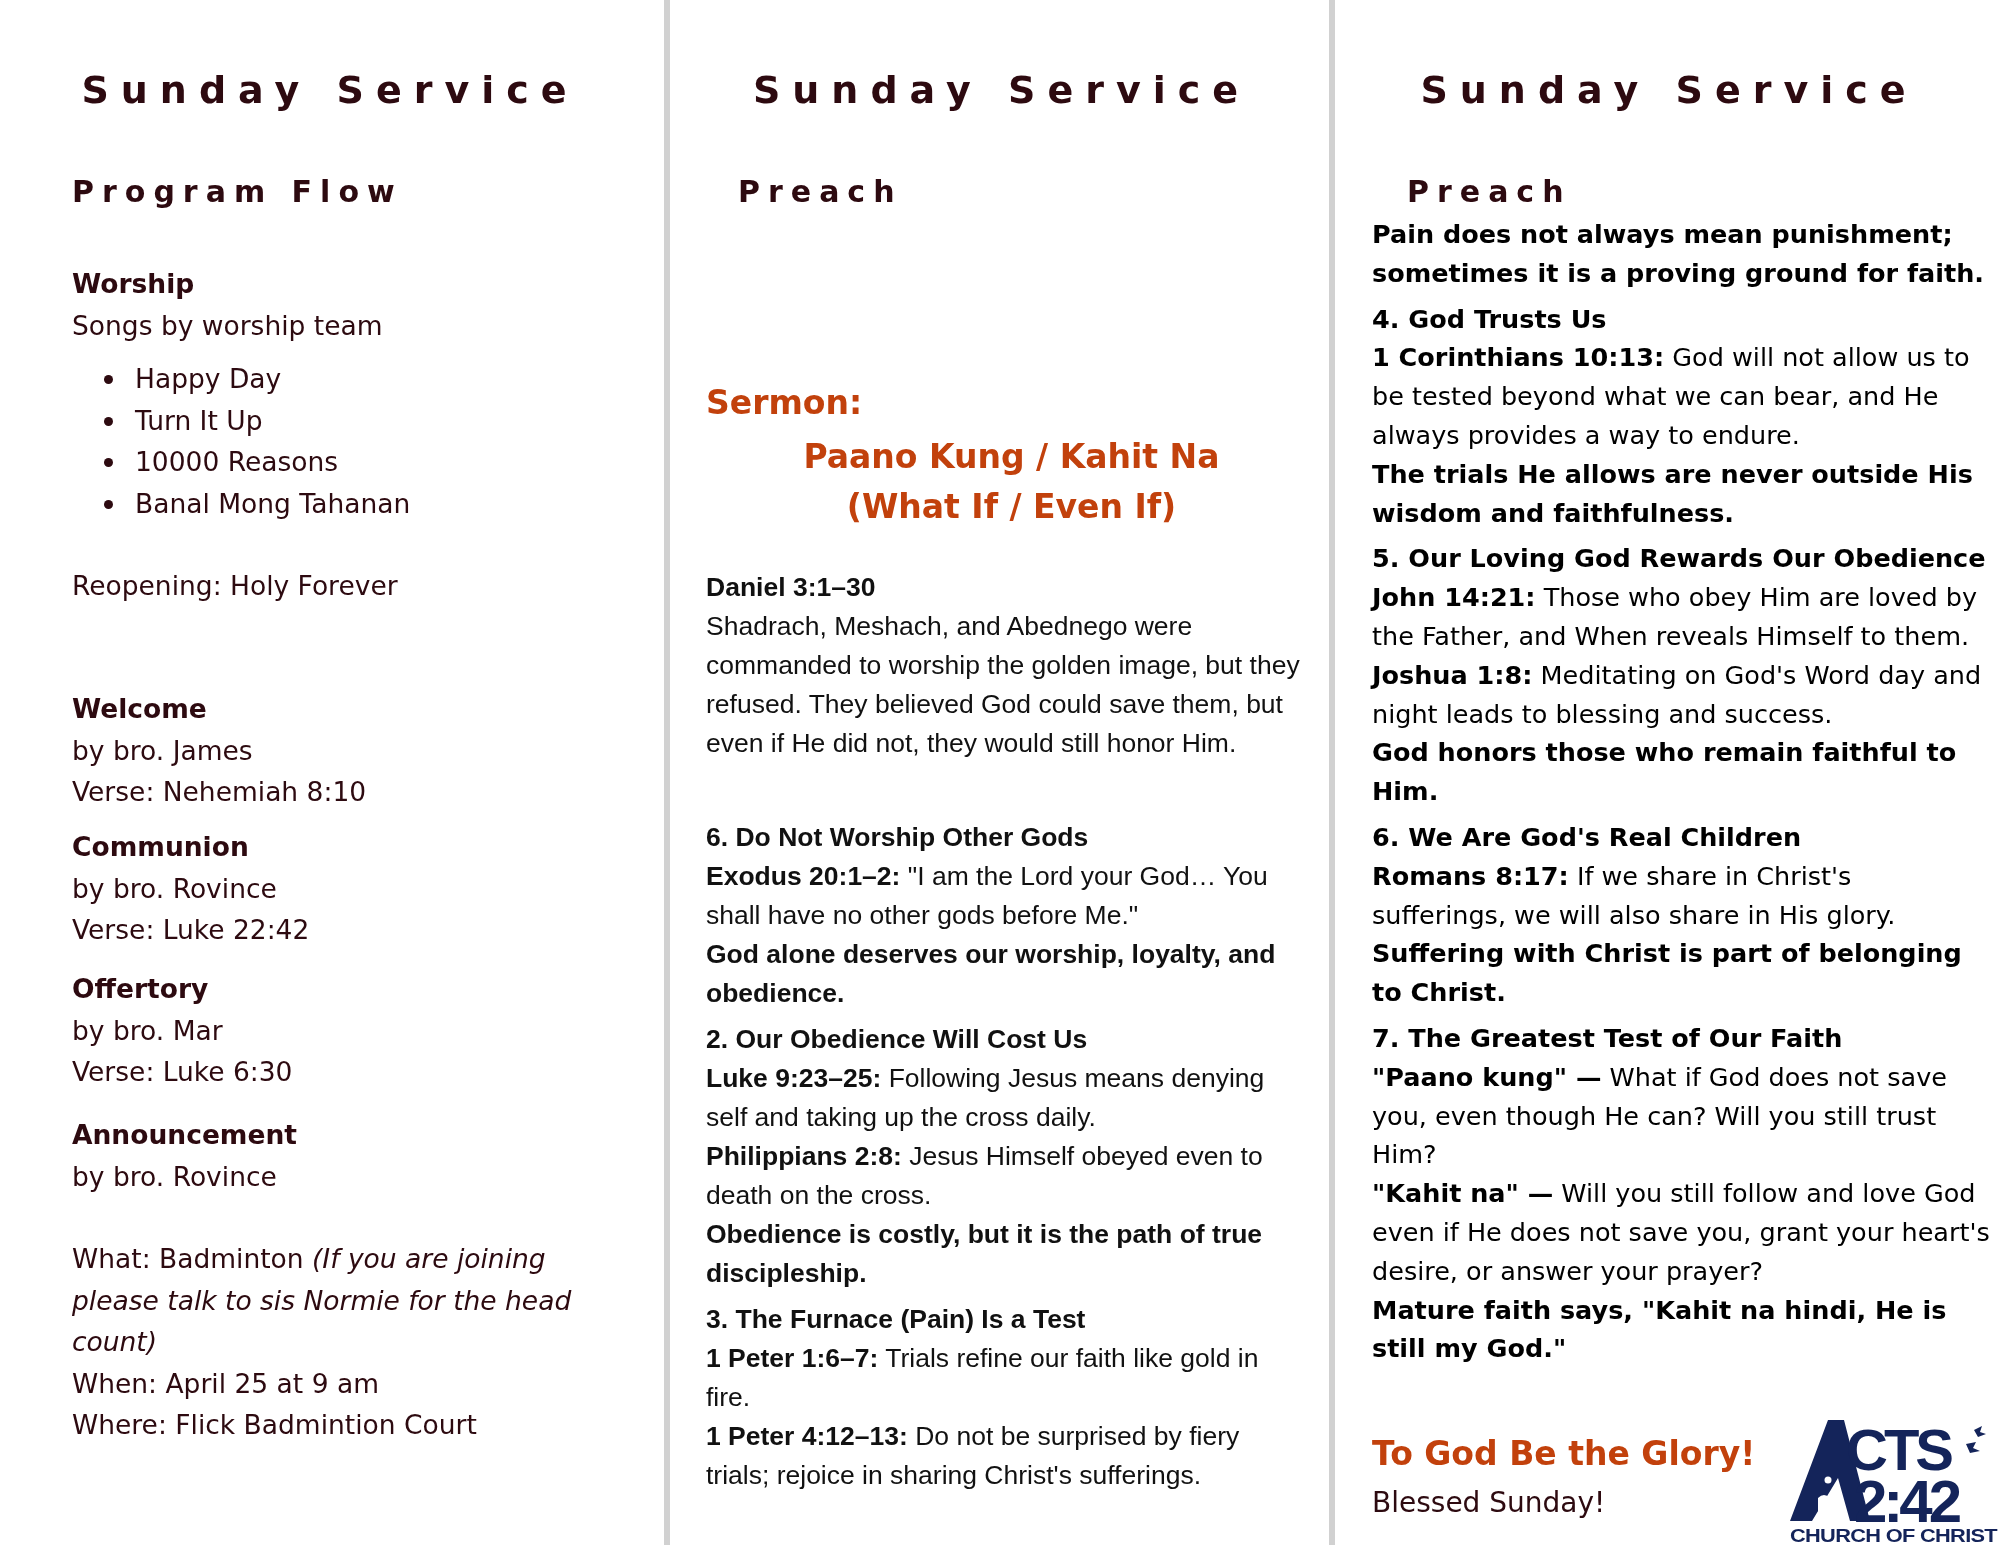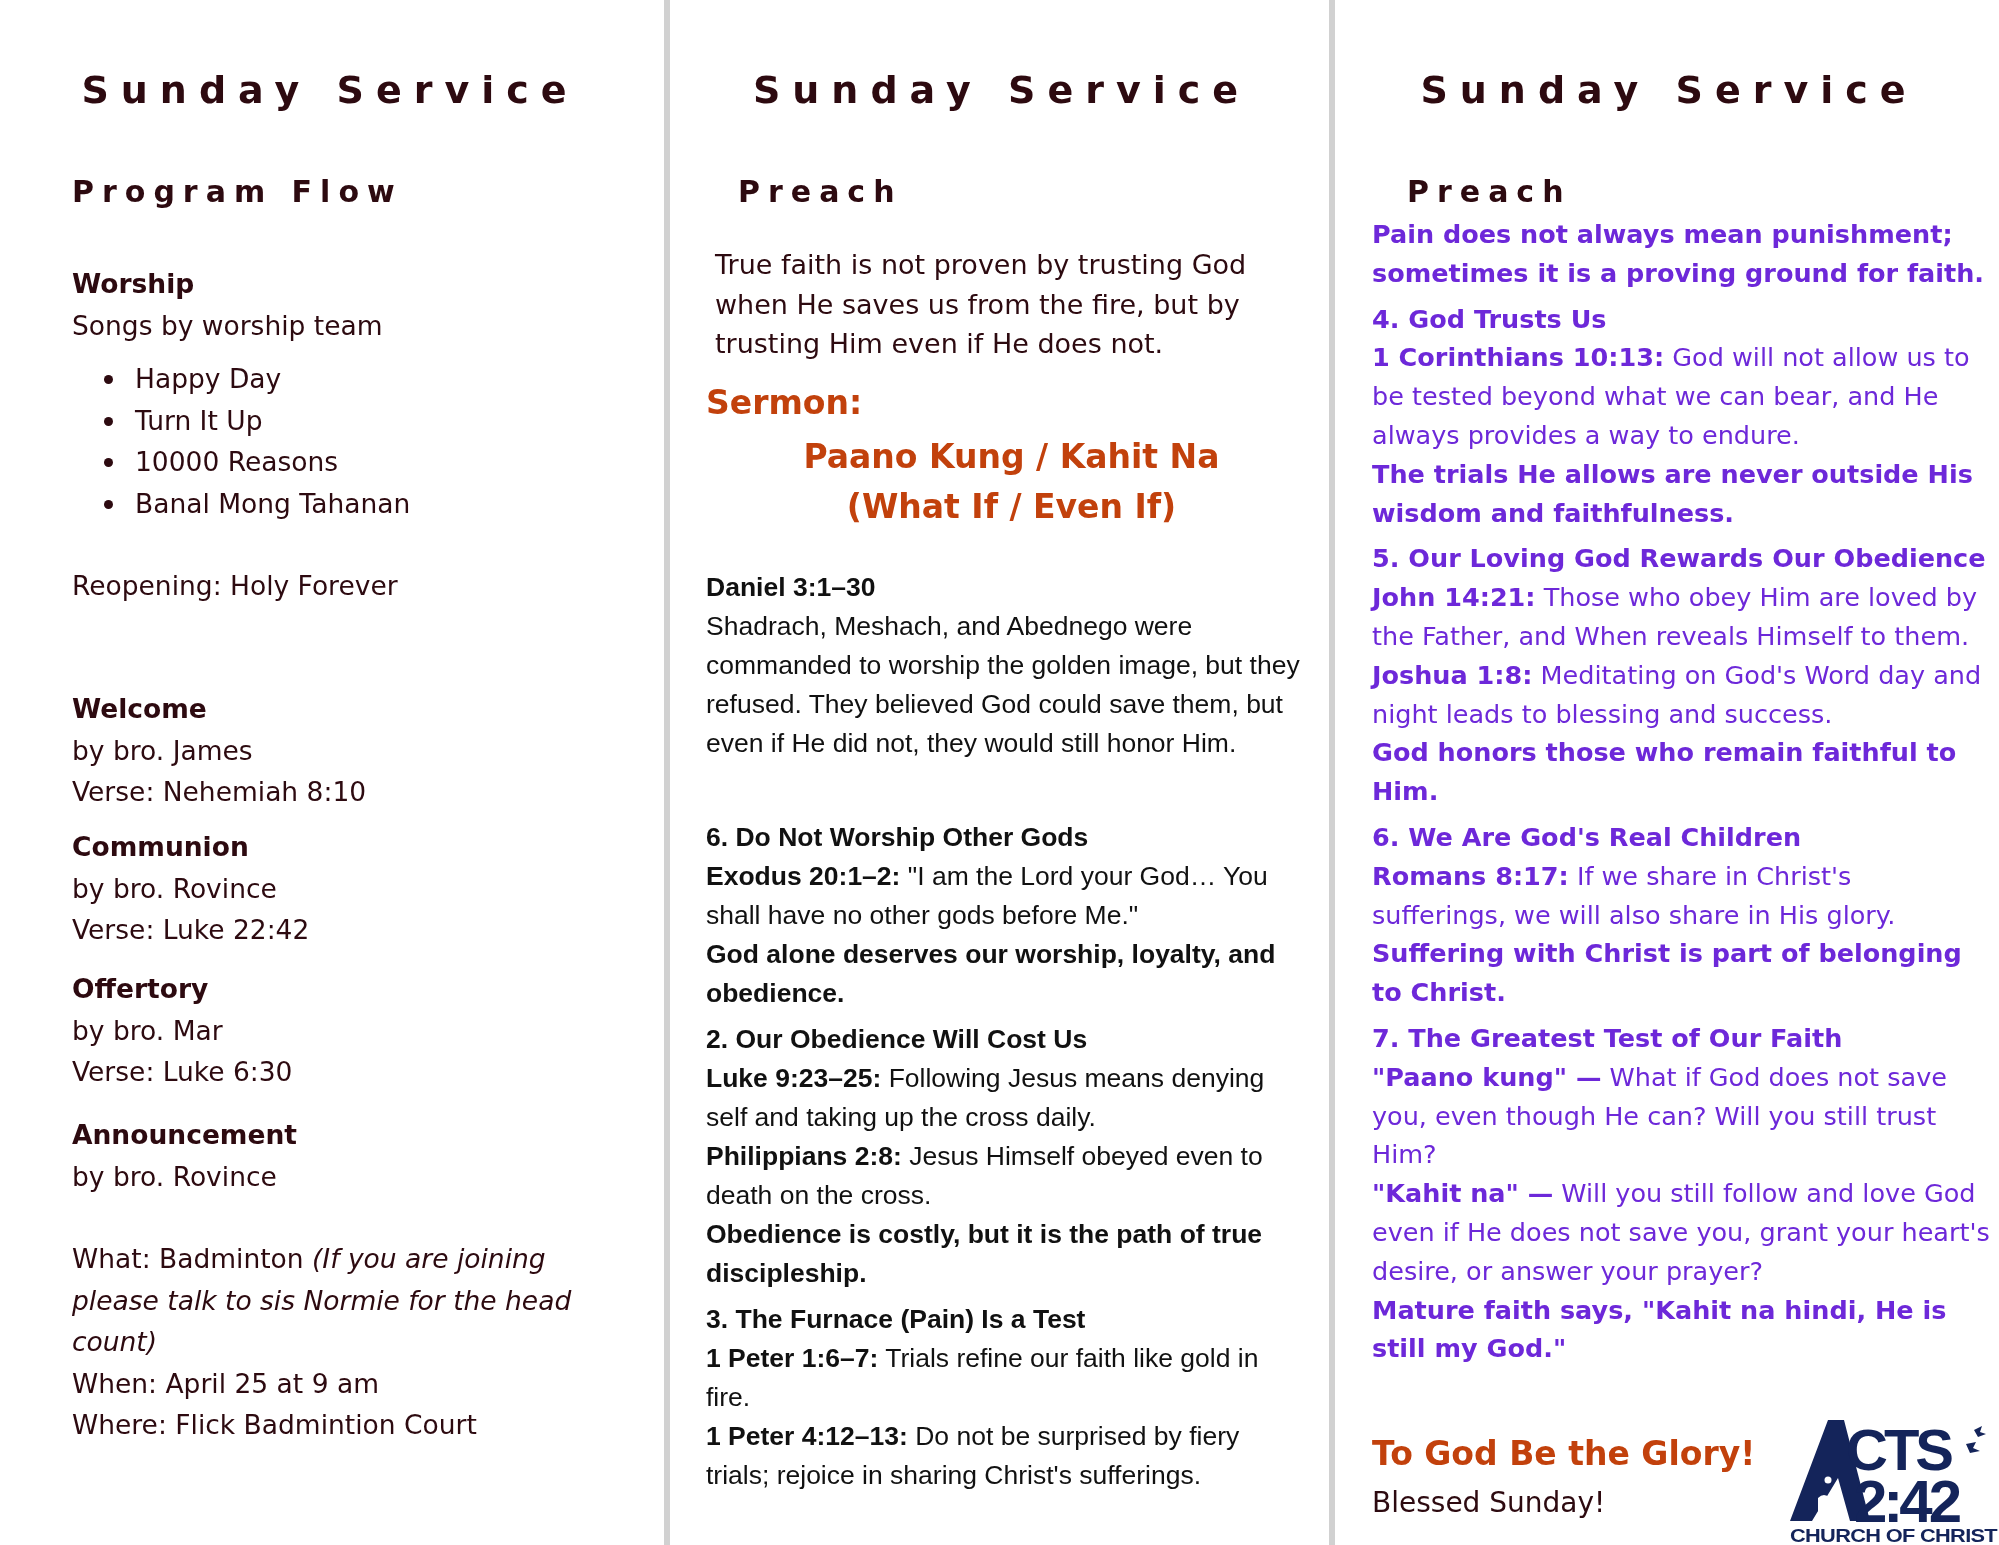--- a/index.html
+++ b/index.html
@@ -18,21 +18,21 @@
   .os { font-family:"DejaVu Sans", sans-serif; font-size:26.5px; line-height:41.5px; color:#2d0a10; }
   .os .h { font-weight:bold;margin-top:18px; }
   .ital { font-style:italic; }
   ul.songs { margin:12px; padding:0; list-style:none; }
   ul.songs li { position:relative; padding-left:51px; }
   ul.songs li .dot { position:absolute; left:20px; top:17px; width:9px; height:9px; border-radius:50%; background:#2d0a10; }
   .ar { font-family:"Liberation Sans", sans-serif; font-size:26.5px; line-height:39px; color:#111111; }
   .ar .h { font-weight:bold; }
   .ar p, .os p { margin:0; }
   .red { color:#c2410c; font-weight:bold; }
-  .rc { font-family:"DejaVu Sans", sans-serif; font-size:25.5px; line-height:38.8px; color:#6d28d9; }
+  .rc { font-family:"DejaVu Sans", sans-serif; font-size:25.5px; line-height:38.8px; color:#000000; }
   .rc .h { font-weight:bold; }
   .rc p { margin:0; }
   .gap { height:7px; }
   .logo { position:absolute; left:1788px; top:1418px; width:211px; height:127px; }
 </style>
 </head>
 <body>
 
 <div class="col col1">
   <div class="title" style="left:-4px;">Sunday Service</div>
@@ -76,21 +76,20 @@
     <p>Where: Flick Badmintion Court</p>
   </div>
 </div>
 
 <div class="divider" style="left:664px;"></div>
 
 <div class="col col2">
   <div class="title" style="left:4px;">Sunday Service</div>
   <div class="sub" style="left:68px; top:174px;">Preach</div>
 
-  <div class="blk os" style="left:45px; top:245px; width:570px; font-size:27px; line-height:39.5px;">True faith is not proven by trusting God when He saves us from the fire, but by trusting Him even if He does not.</div>
 
   <div class="blk red" style="left:36px; top:383px; font-size:33px; line-height:40px; font-family:'DejaVu Sans', sans-serif;">Sermon:</div>
   <div class="blk red" style="left:12px; width:659px; top:432px; text-align:center; font-size:33px; line-height:50px; font-family:'DejaVu Sans', sans-serif;">
     <div>Paano Kung / Kahit Na</div>
     <div>(What If / Even If)</div>
   </div>
 
   <div class="blk ar" style="left:36px; top:568px; width:600px;">
     <p class="h">Daniel 3:1–30</p>
     <p>Shadrach, Meshach, and Abednego were commanded to worship the golden image, but they refused. They believed God could save them, but even if He did not, they would still honor Him.</p>

